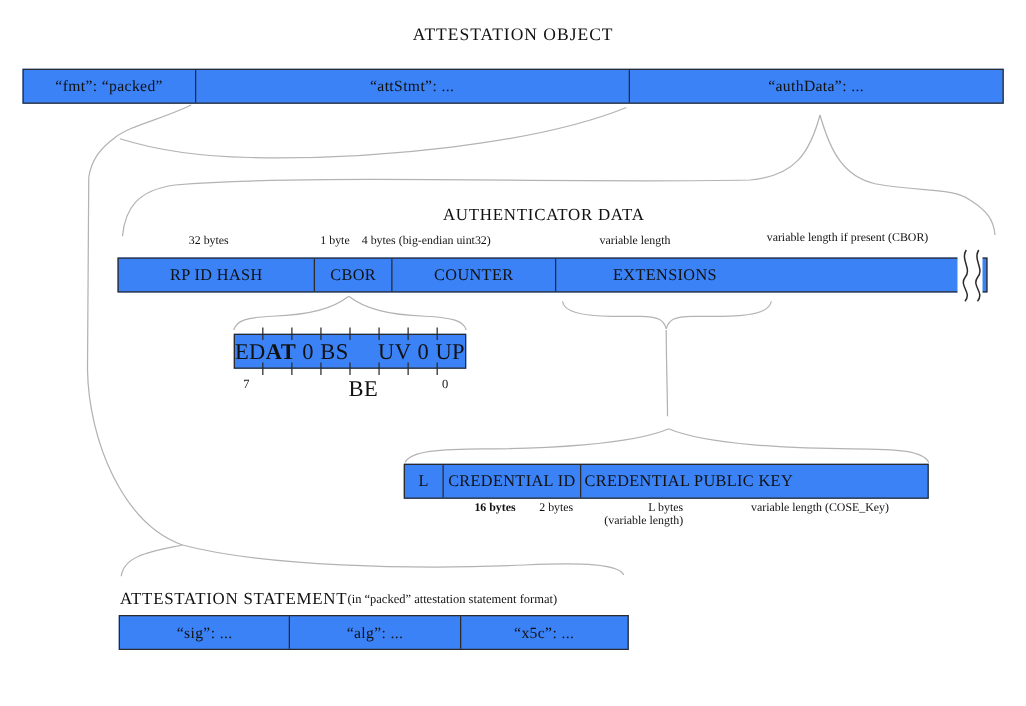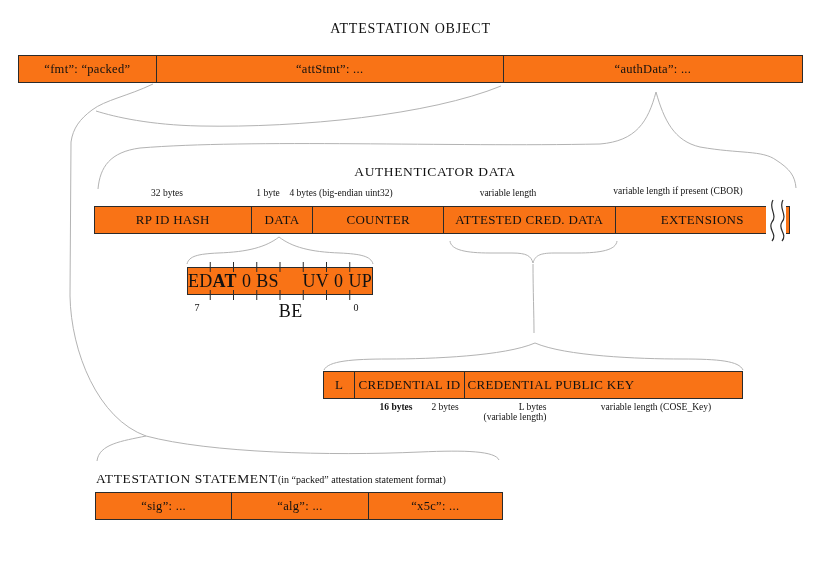--- a/index.html
+++ b/index.html
@@ -5,21 +5,21 @@
   html,body{margin:0;padding:0;background:#fff;}
   #canvas{
     position:relative;width:821px;height:565px;background:#ffffff;overflow:hidden;
     font-family:"Liberation Serif","DejaVu Serif",serif;color:#111;
   }
   svg.layer{position:absolute;left:0;top:0;width:821px;height:565px;pointer-events:none;}
   .ttl{
     position:absolute;left:0;top:21px;width:821px;text-align:center;
     font-size:14px;letter-spacing:0.8px;color:#111;
   }
-  .boxrow{position:absolute;display:flex;background:#f97316;border:1px solid #2b2b2b;box-sizing:border-box;text-align:center;}
+  .boxrow{position:absolute;display:flex;background:#3b82f6;border:1px solid #2b2b2b;box-sizing:border-box;text-align:center;}
   .cell{
     display:flex;align-items:center;justify-content:center;box-sizing:border-box;
     font-size:13px;letter-spacing:0.3px;white-space:nowrap;
   }
   .cell + .cell{border-left:1px solid #2b2b2b;}
   .sizelab{
     position:absolute;transform:translateX(-50%);font-size:9.5px;color:#111;
     white-space:nowrap;text-align:right;line-height:10px;
   }
   .sechead{position:absolute;font-size:13.5px;letter-spacing:0.6px;white-space:nowrap;}
@@ -68,23 +68,22 @@
   <div class="sechead" style="left:235px;top:164px;width:400px;text-align:center;">AUTHENTICATOR DATA</div>
 
   <div class="sizelab" style="left:167px;top:188px;">32 bytes</div>
   <div class="sizelab" style="left:268px;top:188px;">1 byte</div>
   <div class="sizelab" style="left:341px;top:188px;">4 bytes (big-endian uint32)</div>
   <div class="sizelab" style="left:508px;top:188px;">variable length</div>
   <div class="sizelab" style="left:678px;top:186px;">variable length if present (CBOR)</div>
 
   <div class="boxrow" style="left:94px;top:206px;width:696px;height:28px;">
     <div class="cell" style="width:156px;">RP ID HASH</div>
-    <div class="cell" style="width:62px;">DATA</div>
+    <div class="cell" style="width:62px;">CBOR</div>
     <div class="cell" style="width:131px;">COUNTER</div>
-    <div class="cell" style="width:172px;">ATTESTED CRED. DATA</div>
     <div class="cell" style="width:175px;">EXTENSIONS</div>
   </div>
 
   <div class="boxrow" style="left:187px;top:267px;width:186px;height:28px;">
     <div class="cell bit" style="flex:1;border-left:none;">ED</div>
     <div class="cell bit" style="flex:1;border-left:none;font-weight:bold;">AT</div>
     <div class="cell bit" style="flex:1;border-left:none;">0</div>
     <div class="cell bit" style="flex:1;border-left:none;">BS</div>
     <div class="cell bit" style="flex:1;border-left:none;margin-top:43px;">BE</div>
     <div class="cell bit" style="flex:1;border-left:none;">UV</div>

